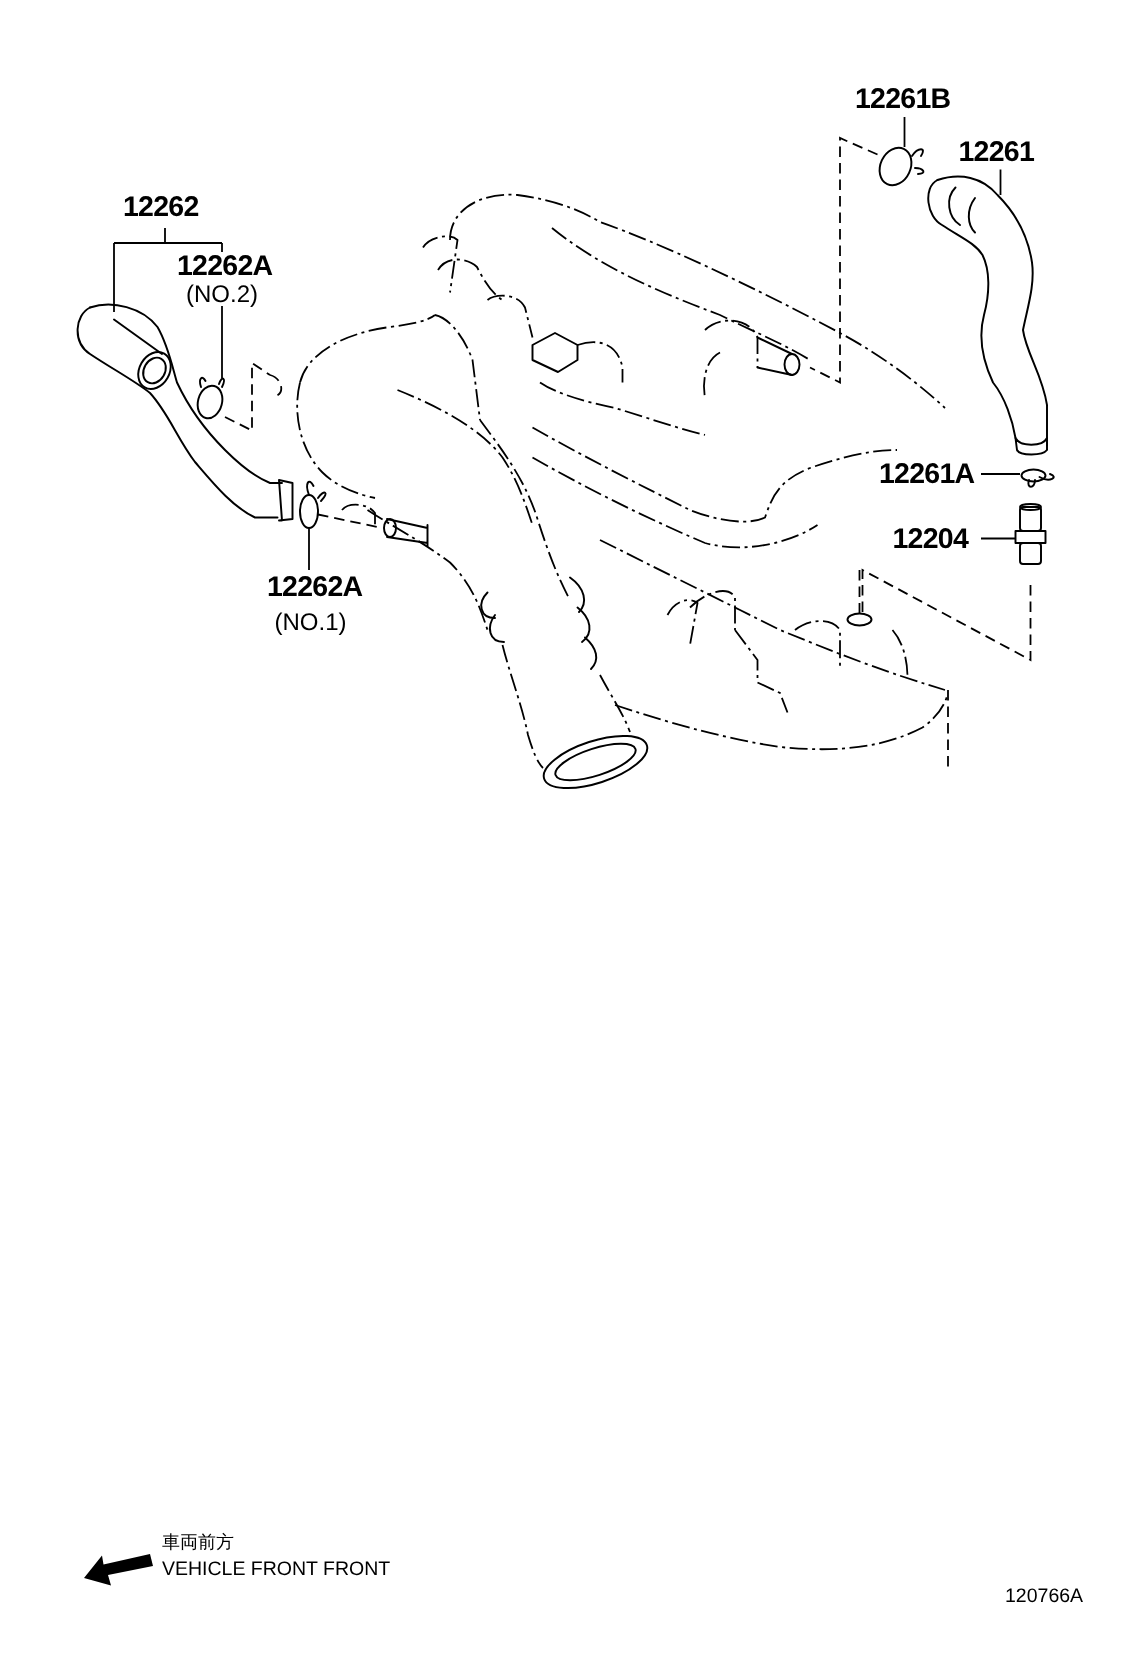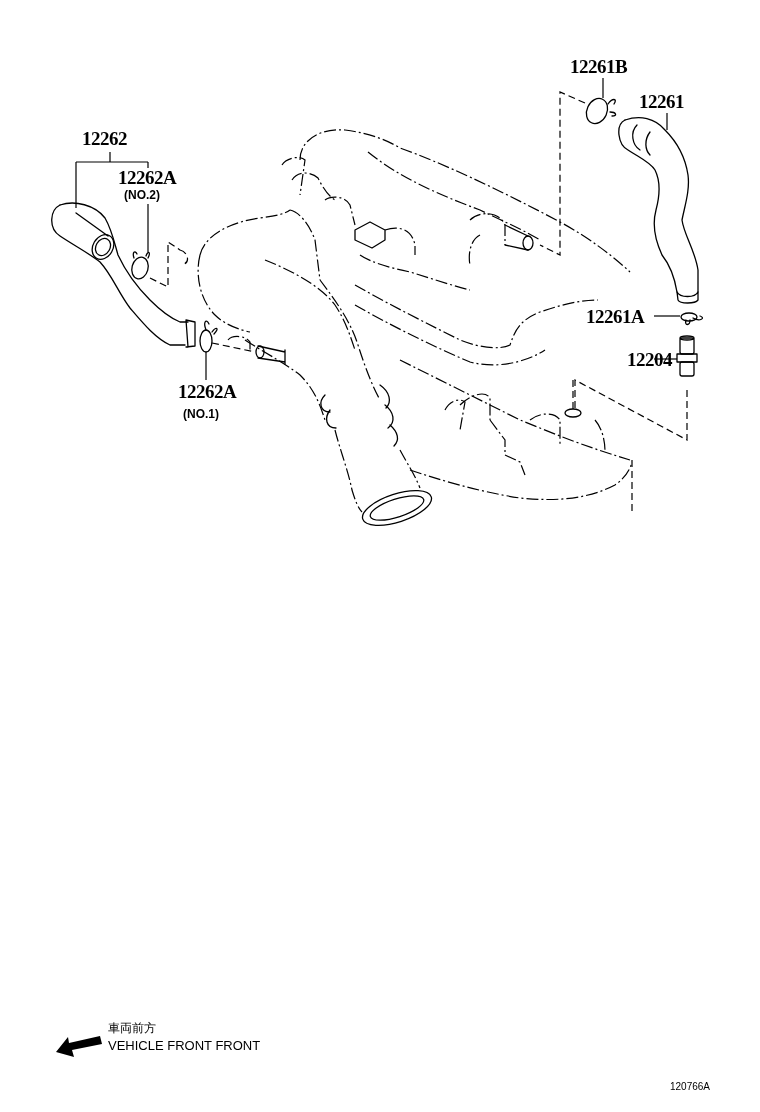--- a/index.html
+++ b/index.html
@@ -3,31 +3,31 @@
 <meta charset="utf-8">
 <style>
   html, body { margin: 0; padding: 0; background: #ffffff; }
   body { width: 760px; height: 1112px; position: relative; overflow: hidden;
          font-family: "Liberation Sans", sans-serif; color: #000; }
   #diagram { position: absolute; left: 0; top: 0; width: 760px; height: 1112px; }
   .ln { fill: none; stroke: #000; stroke-width: 1.3; stroke-linecap: round; stroke-linejoin: round; }
   .dash { fill: none; stroke: #000; stroke-width: 1.2; stroke-dasharray: 7 4; }
   .dash2 { fill: none; stroke: #000; stroke-width: 1.2; stroke-dasharray: 12 3 2 3; }
   .lead { fill: none; stroke: #000; stroke-width: 1.2; }
-  .part-label { position: absolute; font-family: Liberation Serif, serif; font-weight: bold;
+  .part-label { position: absolute; font-family: Liberation Sans, sans-serif; font-weight: bold;
                 font-size: 19px; letter-spacing: -0.5px; line-height: 1; white-space: nowrap; }
-  .sub-label { position: absolute; font-family: "Liberation Sans", sans-serif; font-size: 12px;
-               line-height: 1; white-space: nowrap; font-weight: bold; }
+  .sub-label { position: absolute; font-family: "Liberation Sans", sans-serif; font-size: 16px;
+               line-height: 1; white-space: nowrap; }
   .legend { position: absolute; left: 56px; top: 1020px; }
   .legend-jp { position: absolute; left: 52px; top: 0; font-family: "DejaVu Sans", sans-serif;
                font-size: 12px; white-space: nowrap; }
   .legend-en { position: absolute; left: 52px; top: 18px; font-family: "Liberation Sans", sans-serif;
                font-size: 13px; white-space: nowrap; }
   .fig-id { position: absolute; left: 670px; top: 1056px; font-family: "Liberation Sans", sans-serif;
-            font-size: 10px; white-space: nowrap; margin-top: 25px; }
+            font-size: 13px; white-space: nowrap; }
 </style>
 </head>
 <body>
 
 <svg id="diagram" viewBox="0 0 760 1112" xmlns="http://www.w3.org/2000/svg">
 
   <g>
 
     <path class="dash2" d="M300,160 C300,140 320,128 345,130 C360,132 380,136 400,148 C440,162 500,190 560,222 C590,238 615,258 630,272"></path>
     <path class="dash2" d="M368,152 C400,178 440,195 480,210 C500,220 520,228 540,240"></path>
@@ -153,20 +153,20 @@
 
 <div class="part-label" style="left:178px; top:382px;">12262A</div>
 <div class="sub-label" style="left:183px; top:408px;">(NO.1)</div>
 
 <div class="part-label" style="left:570px; top:57px;">12261B</div>
 
 <div class="part-label" style="left:639px; top:92px;text-align:center;">12261</div>
 
 <div class="part-label" style="left:586px; top:307px;">12261A</div>
 
-<div class="part-label" style="left:627px; top:350px;">12204</div>
+<div class="part-label" style="left:595px; top:350px;">12204</div>
 
 <div class="legend">
   <div class="legend-jp">車両前方</div>
   <div class="legend-en">VEHICLE FRONT FRONT</div>
 </div>
 
 <div class="fig-id">120766A</div>
 
 </body></html>

